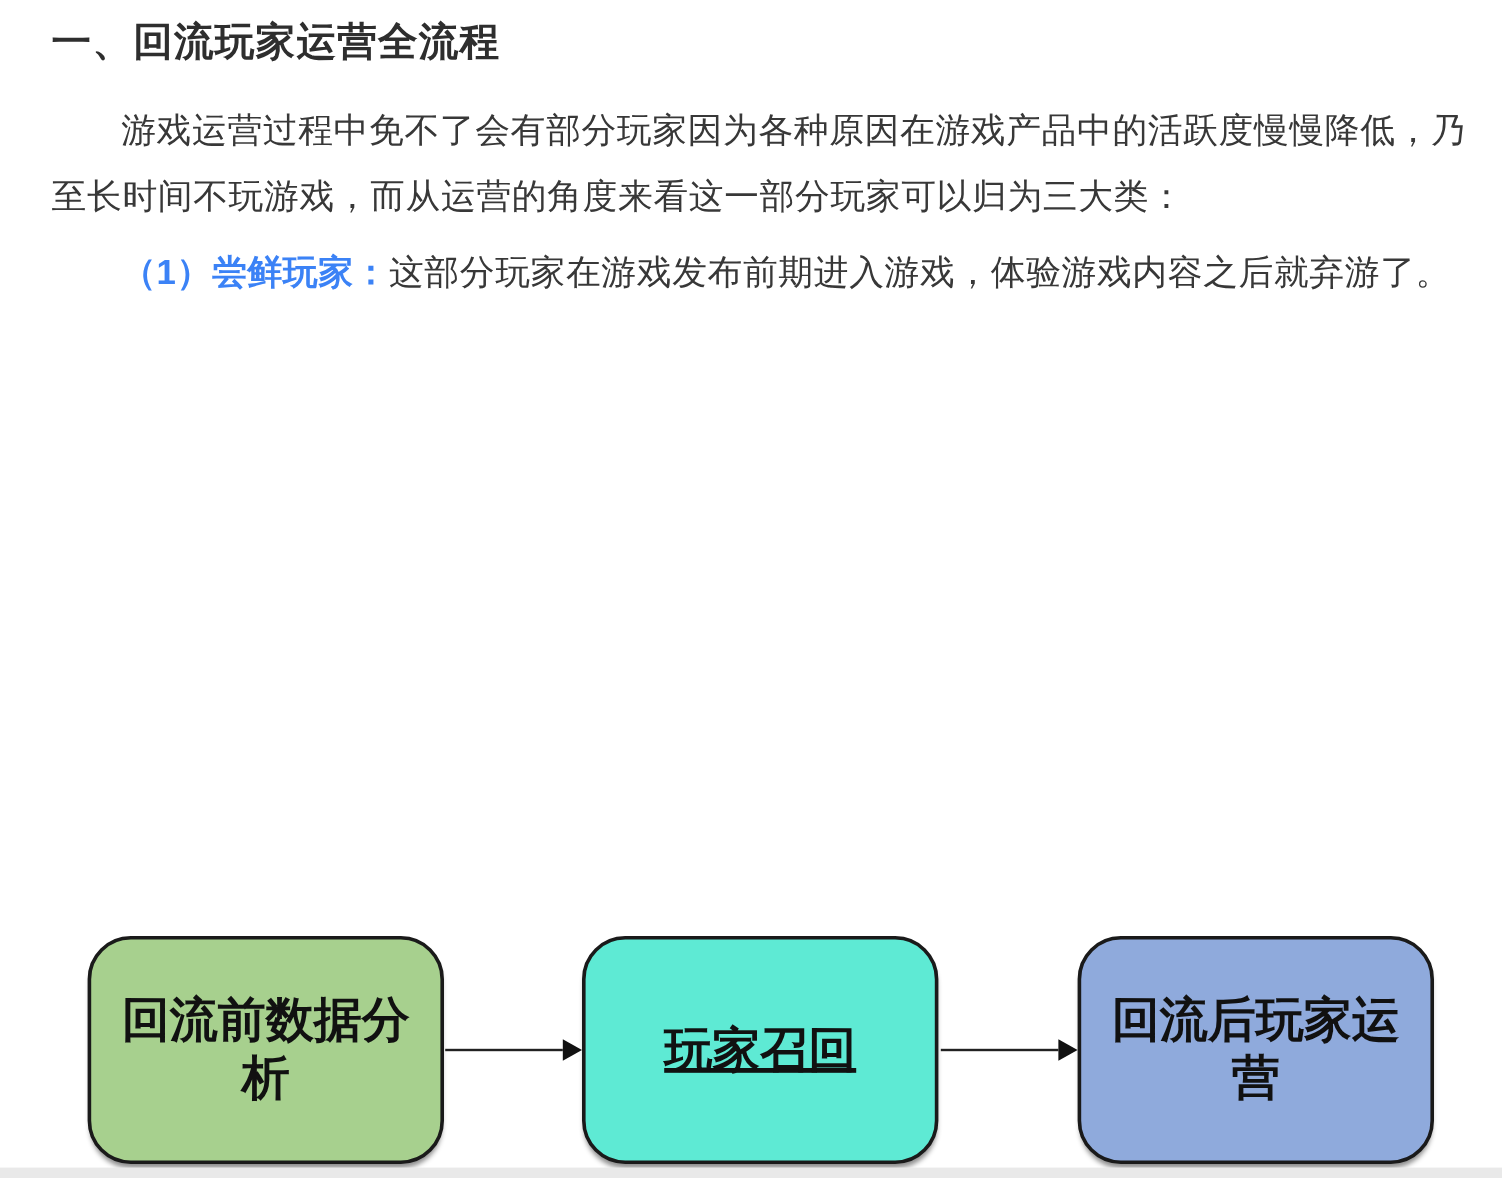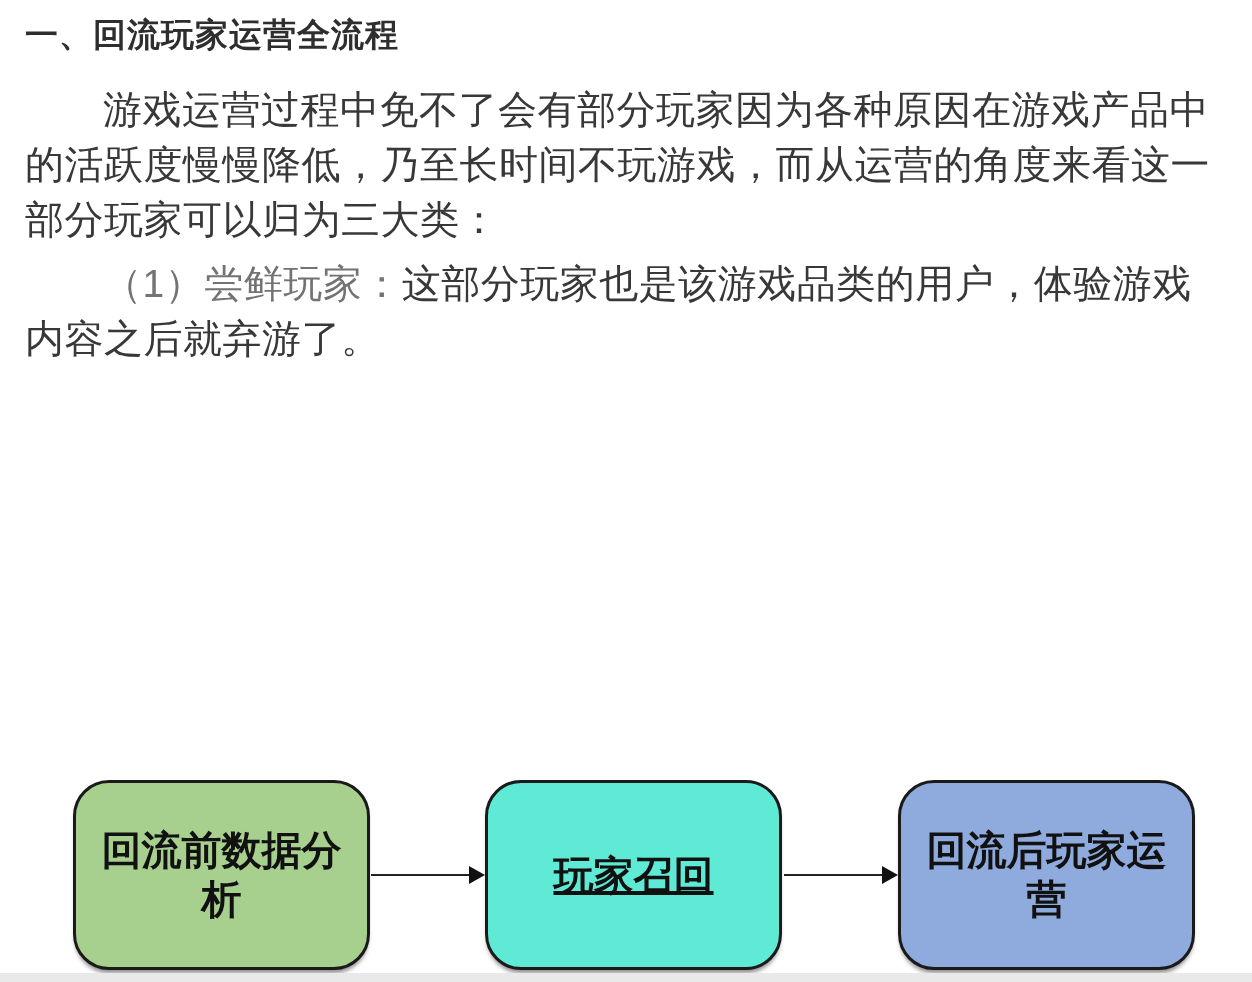--- a/index.html
+++ b/index.html
@@ -4,38 +4,38 @@
 <style>
   html, body { margin: 0; padding: 0; }
   body {
     width: 1252px;
     height: 982px;
     background: #ffffff;
     overflow: hidden;
     position: relative;
     font-family: "Liberation Sans", "DejaVu Sans", sans-serif;
   }
-  .content { padding: 16px 25px 0 25px; }
+  .content { padding: 16px 25px 0 43px; }
   h1.page-title {
     font-size: 33px;
     line-height: 38px;
     font-weight: 700;
     color: #2e2e2e;
     margin: 0 0 28px 0;
     letter-spacing: 1px;
   }
   p.body-para {
-    font-size: 39px;
+    font-size: 29px;
     line-height: 55px;
     color: #383838;
     margin: 9px 0;
     text-indent: 2em;
     letter-spacing: 0.5px;
   }
-  p.body-para strong { font-weight: 400; color: #737373; }
+  p.body-para strong { font-weight: 700; color: #3b82f6; }
   .red-em {
     color: #c9504c;
     font-weight: 700;
   }
   .flow-diagram {
     position: absolute;
     left: 0;
     top: 780px;
     width: 1156px;
     height: 194px;
@@ -92,21 +92,21 @@
 </style>
 </head>
 <body>
 
 <div class="content">
 
   <h1 class="page-title">一、回流玩家运营全流程</h1>
 
   <p class="body-para">游戏运营过程中免不了会有部分玩家因为各种原因在游戏产品中的活跃度慢慢降低，乃至长时间不玩游戏，而从运营的角度来看这一部分玩家可以归为三大类：</p>
 
-  <p class="body-para"><strong>（1）尝鲜玩家：</strong><span>这部分玩家也是该游戏品类的用户，体验游戏内容之后就弃游了。</span></p>
+  <p class="body-para"><strong>（1）尝鲜玩家：</strong><span>这部分玩家在游戏发布前期进入游戏，体验游戏内容之后就弃游了。</span></p>
 
 
 
 
 </div>
 
 <div class="flow-diagram">
 
   <div class="flow-node n1" style="background-color: rgb(167, 208, 142);">
       <span>回流前数据分析</span>

